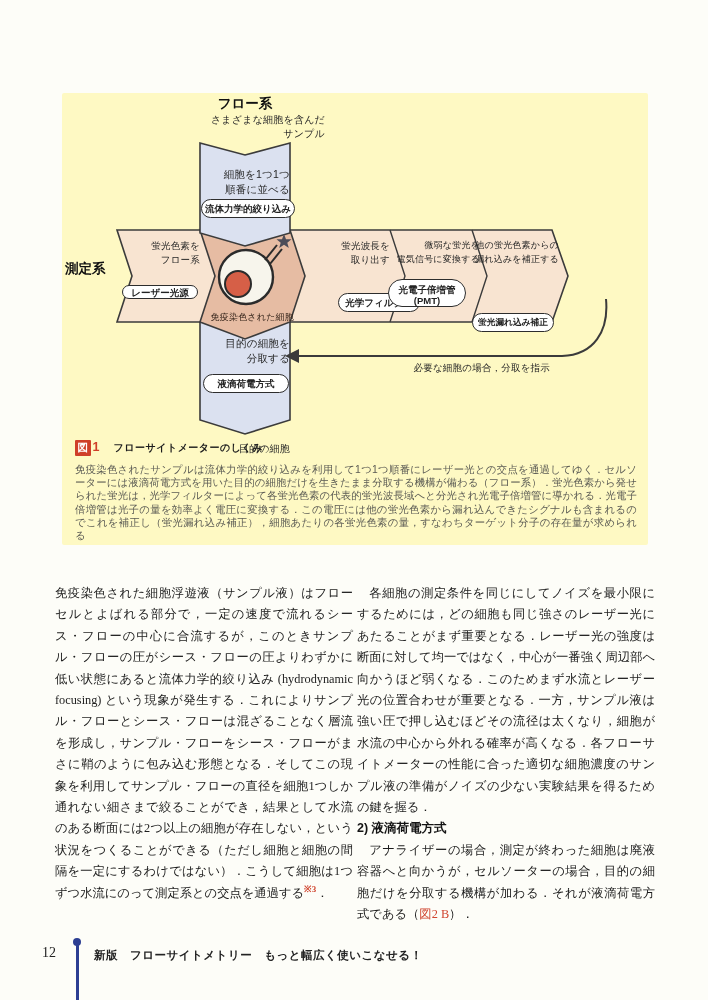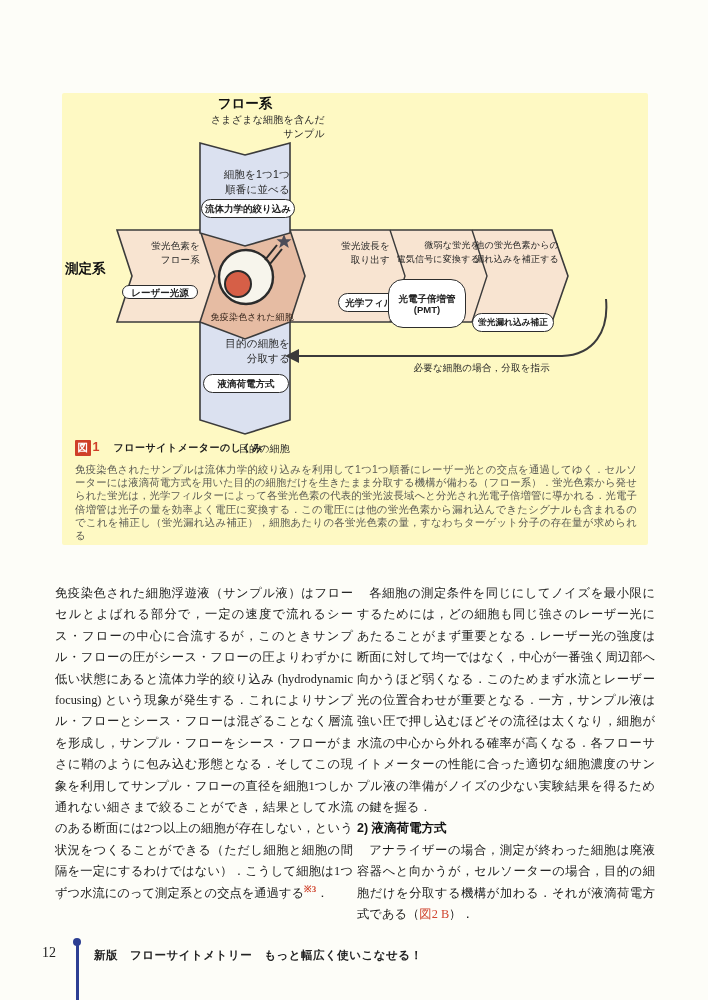--- a/index.html
+++ b/index.html
@@ -97,21 +97,21 @@
   <div class="dlabel" style="left:246px; top:146px; width:82px; font-size:9.5px;">
     <span>蛍光波長を</span><br>
     <span>取り出す</span>
   </div>
   <div class="oval" style="left:232px; top:200px; width:82px; height:19px;margin-left:44px;">光学フィルター</div>
 
   <div class="dlabel" style="left:328px; top:146px; width:90px; font-size:9px;">
     <span>微弱な蛍光を</span><br>
     <span>電気信号に変換する</span>
   </div>
-  <div class="oval" style="left:326px; top:186px; width:78px; height:49px; border-radius:15px;">
+  <div class="oval" style="left:326px; top:186px; width:78px; height:28px; border-radius:15px;justify-content:flex-end;">
     <span>光電子倍増管</span>
     <span>(PMT)</span>
   </div>
 
   <div class="dlabel" style="left:409px; top:146px; width:88px; font-size:9px;">
     <span>他の蛍光色素からの</span><br>
     <span>漏れ込みを補正する</span>
   </div>
   <div class="oval" style="left:410px; top:192px; width:82px; height:19px; font-size:8.7px;margin-top:28px;">蛍光漏れ込み補正</div>
 

